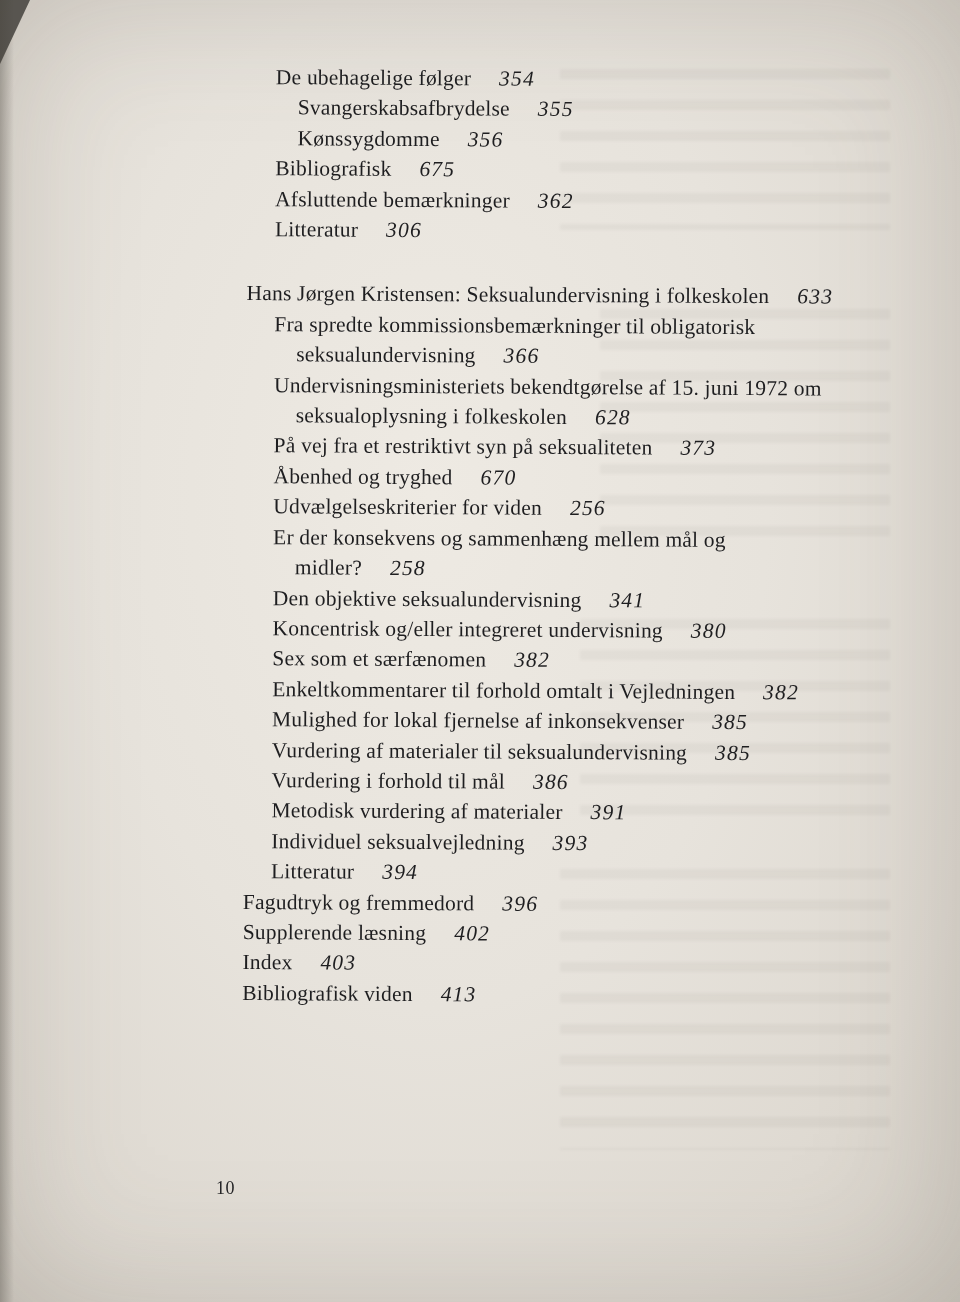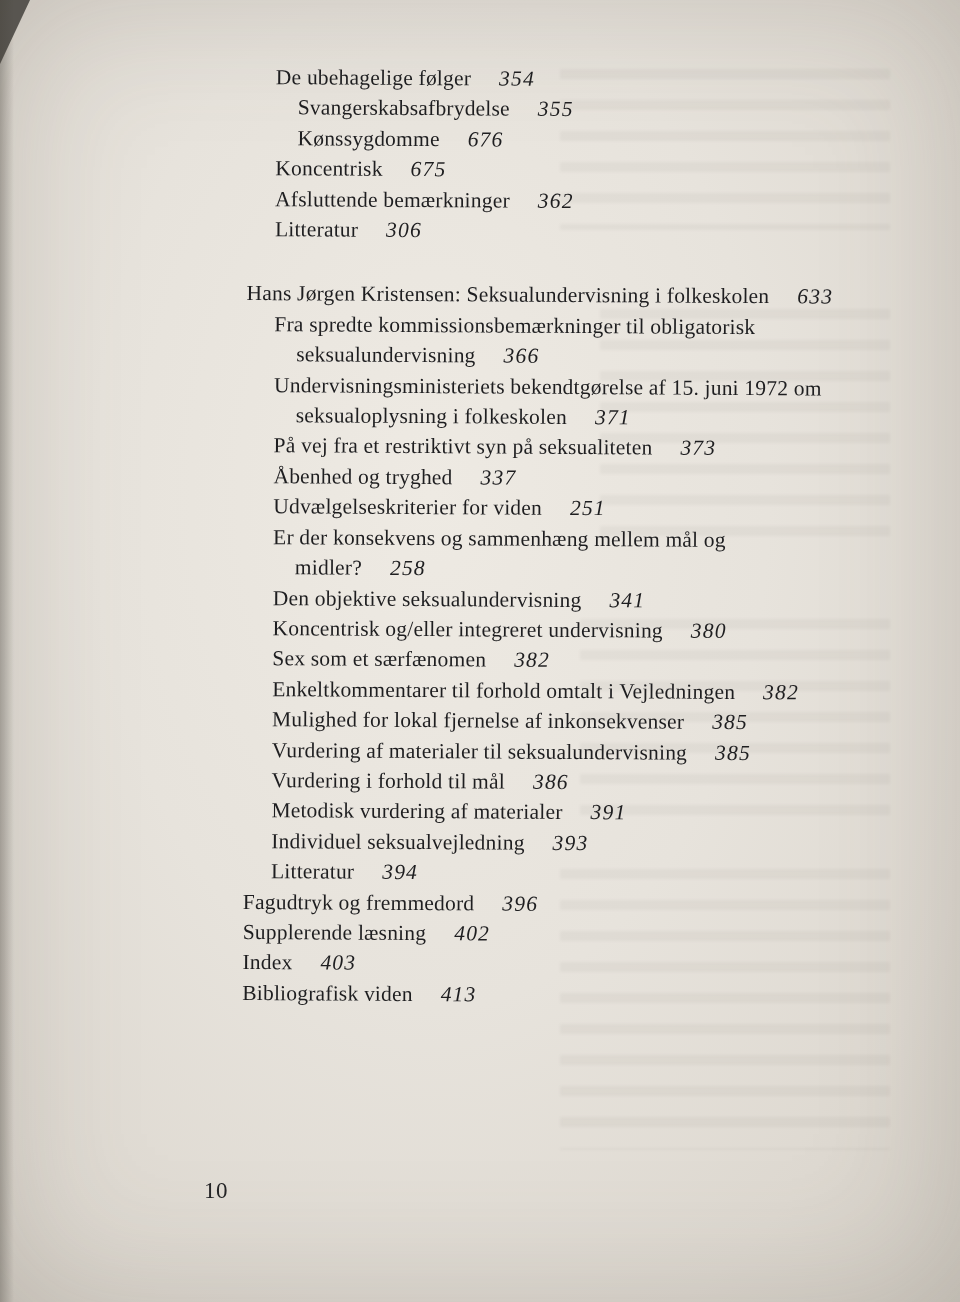--- a/index.html
+++ b/index.html
@@ -75,23 +75,23 @@
   .indent-1 { padding-left: 28px; }
   .indent-2 { padding-left: 50px; }
   .space-before { margin-top: 34px; }
   .pagenum {
     font-style: italic;
     margin-left: 28px;
     letter-spacing: 1.2px;
   }
   .folio {
     position: absolute;
-    left: 204px;
+    left: 216px;
     top: 1178px;
-    font-size: 23px;
+    font-size: 18px;
     color: #242426;
     letter-spacing: 0.5px;
   }
 </style>
 </head>
 <body>
 
 <div class="photo">
 
   <div class="showthrough">
@@ -100,32 +100,32 @@
     <div class="patch" style="left:580px; top:610px; width:310px; height:210px;"></div>
     <div class="patch" style="left:560px; top:860px; width:330px; height:290px;"></div>
   </div>
 
   <div class="photo-edge-corner"></div>
   <div class="photo-edge-left"></div>
 
   <div class="toc">
       <div class="toc-line indent-1"><span>De ubehagelige følger</span><span class="pagenum">354</span></div>
       <div class="toc-line indent-2"><span>Svangerskabsafbrydelse</span><span class="pagenum">355</span></div>
-      <div class="toc-line indent-2"><span>Kønssygdomme</span><span class="pagenum">676</span></div>
-      <div class="toc-line indent-1"><span>Koncentrisk</span><span class="pagenum">675</span></div>
+      <div class="toc-line indent-2"><span>Kønssygdomme</span><span class="pagenum">356</span></div>
+      <div class="toc-line indent-1"><span>Bibliografisk</span><span class="pagenum">675</span></div>
       <div class="toc-line indent-1"><span>Afsluttende bemærkninger</span><span class="pagenum">362</span></div>
       <div class="toc-line indent-1"><span>Litteratur</span><span class="pagenum">306</span></div>
       <div class="toc-line indent-0 space-before"><span>Hans Jørgen Kristensen: Seksualundervisning i folkeskolen</span><span class="pagenum">633</span></div>
       <div class="toc-line indent-1"><span>Fra spredte kommissionsbemærkninger til obligatorisk</span></div>
       <div class="toc-line indent-2"><span>seksualundervisning</span><span class="pagenum">366</span></div>
       <div class="toc-line indent-1"><span>Undervisningsministeriets bekendtgørelse af 15. juni 1972 om</span></div>
-      <div class="toc-line indent-2"><span>seksualoplysning i folkeskolen</span><span class="pagenum">371</span></div>
+      <div class="toc-line indent-2"><span>seksualoplysning i folkeskolen</span><span class="pagenum">628</span></div>
       <div class="toc-line indent-1"><span>På vej fra et restriktivt syn på seksualiteten</span><span class="pagenum">373</span></div>
-      <div class="toc-line indent-1"><span>Åbenhed og tryghed</span><span class="pagenum">337</span></div>
-      <div class="toc-line indent-1"><span>Udvælgelseskriterier for viden</span><span class="pagenum">251</span></div>
+      <div class="toc-line indent-1"><span>Åbenhed og tryghed</span><span class="pagenum">670</span></div>
+      <div class="toc-line indent-1"><span>Udvælgelseskriterier for viden</span><span class="pagenum">256</span></div>
       <div class="toc-line indent-1"><span>Er der konsekvens og sammenhæng mellem mål og</span></div>
       <div class="toc-line indent-2"><span>midler?</span><span class="pagenum">258</span></div>
       <div class="toc-line indent-1"><span>Den objektive seksualundervisning</span><span class="pagenum">341</span></div>
       <div class="toc-line indent-1"><span>Koncentrisk og/eller integreret undervisning</span><span class="pagenum">380</span></div>
       <div class="toc-line indent-1"><span>Sex som et særfænomen</span><span class="pagenum">382</span></div>
       <div class="toc-line indent-1"><span>Enkeltkommentarer til forhold omtalt i Vejledningen</span><span class="pagenum">382</span></div>
       <div class="toc-line indent-1"><span>Mulighed for lokal fjernelse af inkonsekvenser</span><span class="pagenum">385</span></div>
       <div class="toc-line indent-1"><span>Vurdering af materialer til seksualundervisning</span><span class="pagenum">385</span></div>
       <div class="toc-line indent-1"><span>Vurdering i forhold til mål</span><span class="pagenum">386</span></div>
       <div class="toc-line indent-1"><span>Metodisk vurdering af materialer</span><span class="pagenum">391</span></div>

